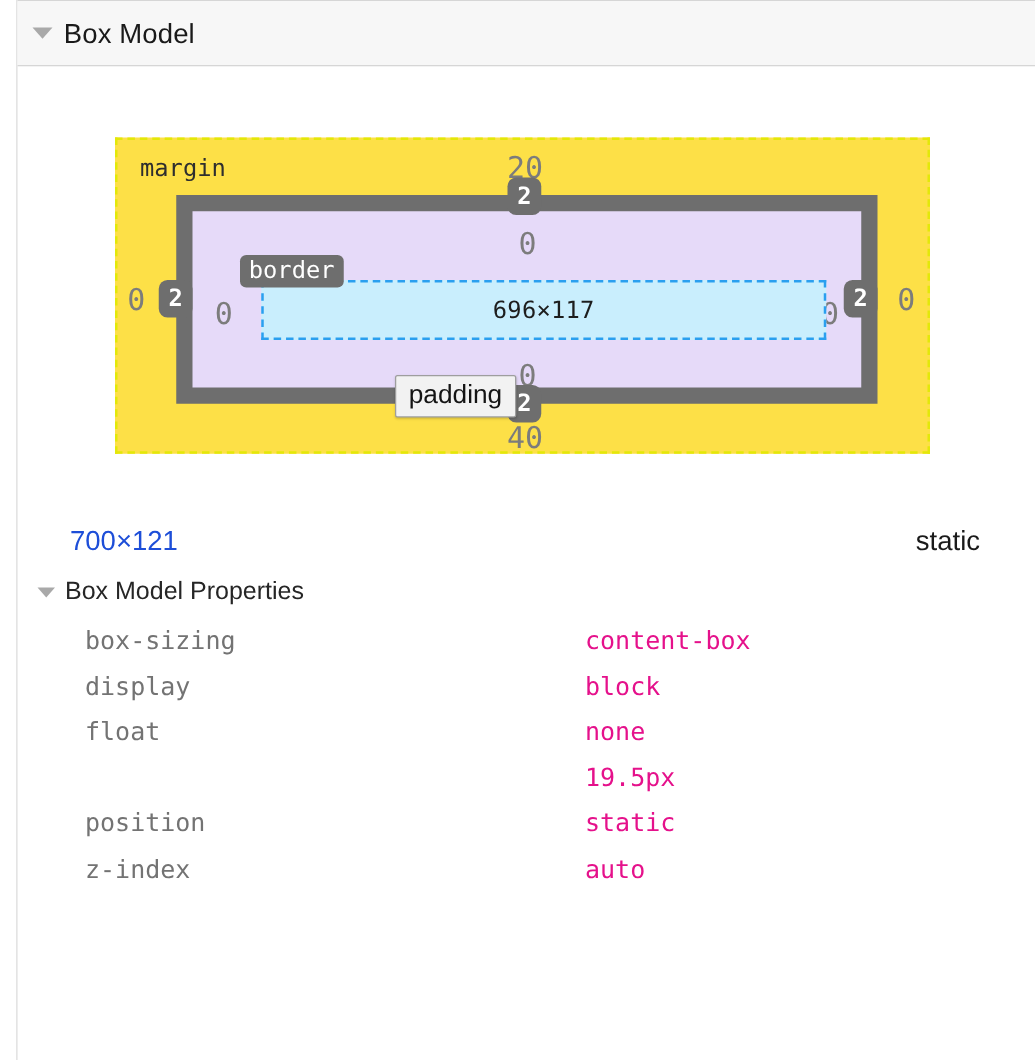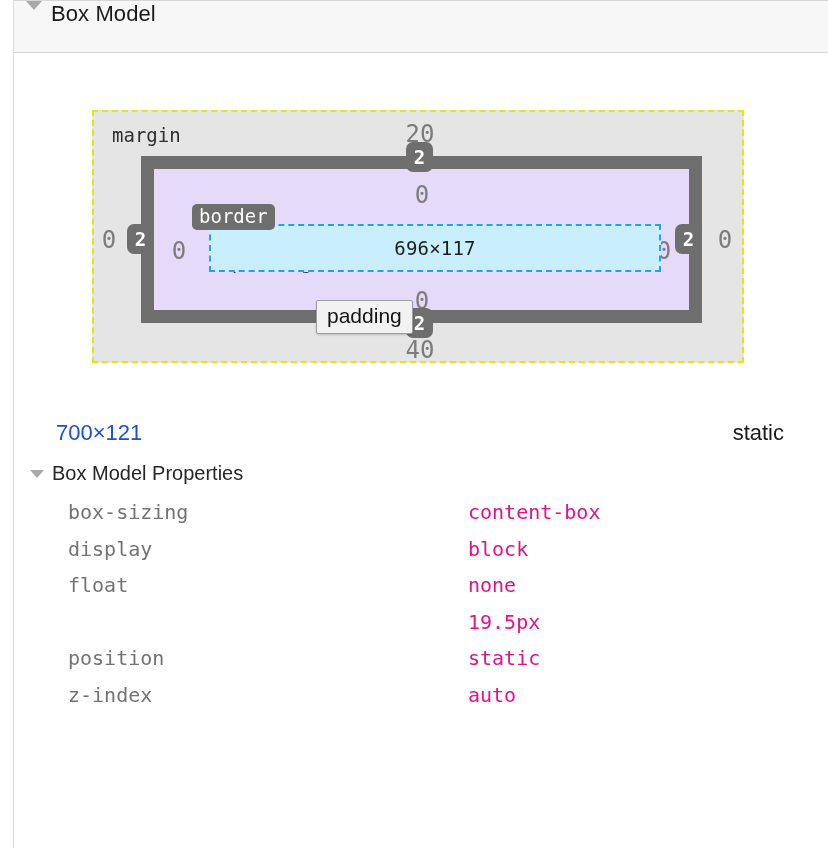--- a/index.html
+++ b/index.html
@@ -16,21 +16,21 @@
 
   
   .panel-top-rule {
     position: absolute; left: 14px; top: 0; right: 0; height: 1px;
     background: #d6d6d6;
   }
   .panel-header {
     position: absolute; left: 14px; top: 1px; right: 0; height: 52px;
     background: #f7f7f7;
     border-bottom: 1px solid #d6d6d6;
-    display: flex; 
+    display: flex; align-items: center;
     padding-left: 12px;
   }
   .twisty {
     width: 0; height: 0;
     border-left: 8px solid transparent;
     border-right: 8px solid transparent;
     border-top: 9px solid #a9a9a9;
     margin-right: 9px;
     flex: none;
   }
@@ -47,21 +47,21 @@
   }
 
   
   .diagram {
     position: absolute;
     left: 92px; top: 110px;
     width: 652px; height: 253px;
   }
   .box-margin {
     position: absolute; inset: 0;
-    background: #e5e5e5;
+    background: #fde047;
     border: 2px dashed #e3e809;
   }
   .box-border {
     position: absolute;
     left: 47px; top: 44px;
     width: 561px; height: 167px;
     background: #6e6e6e;
   }
   .box-padding {
     position: absolute;

